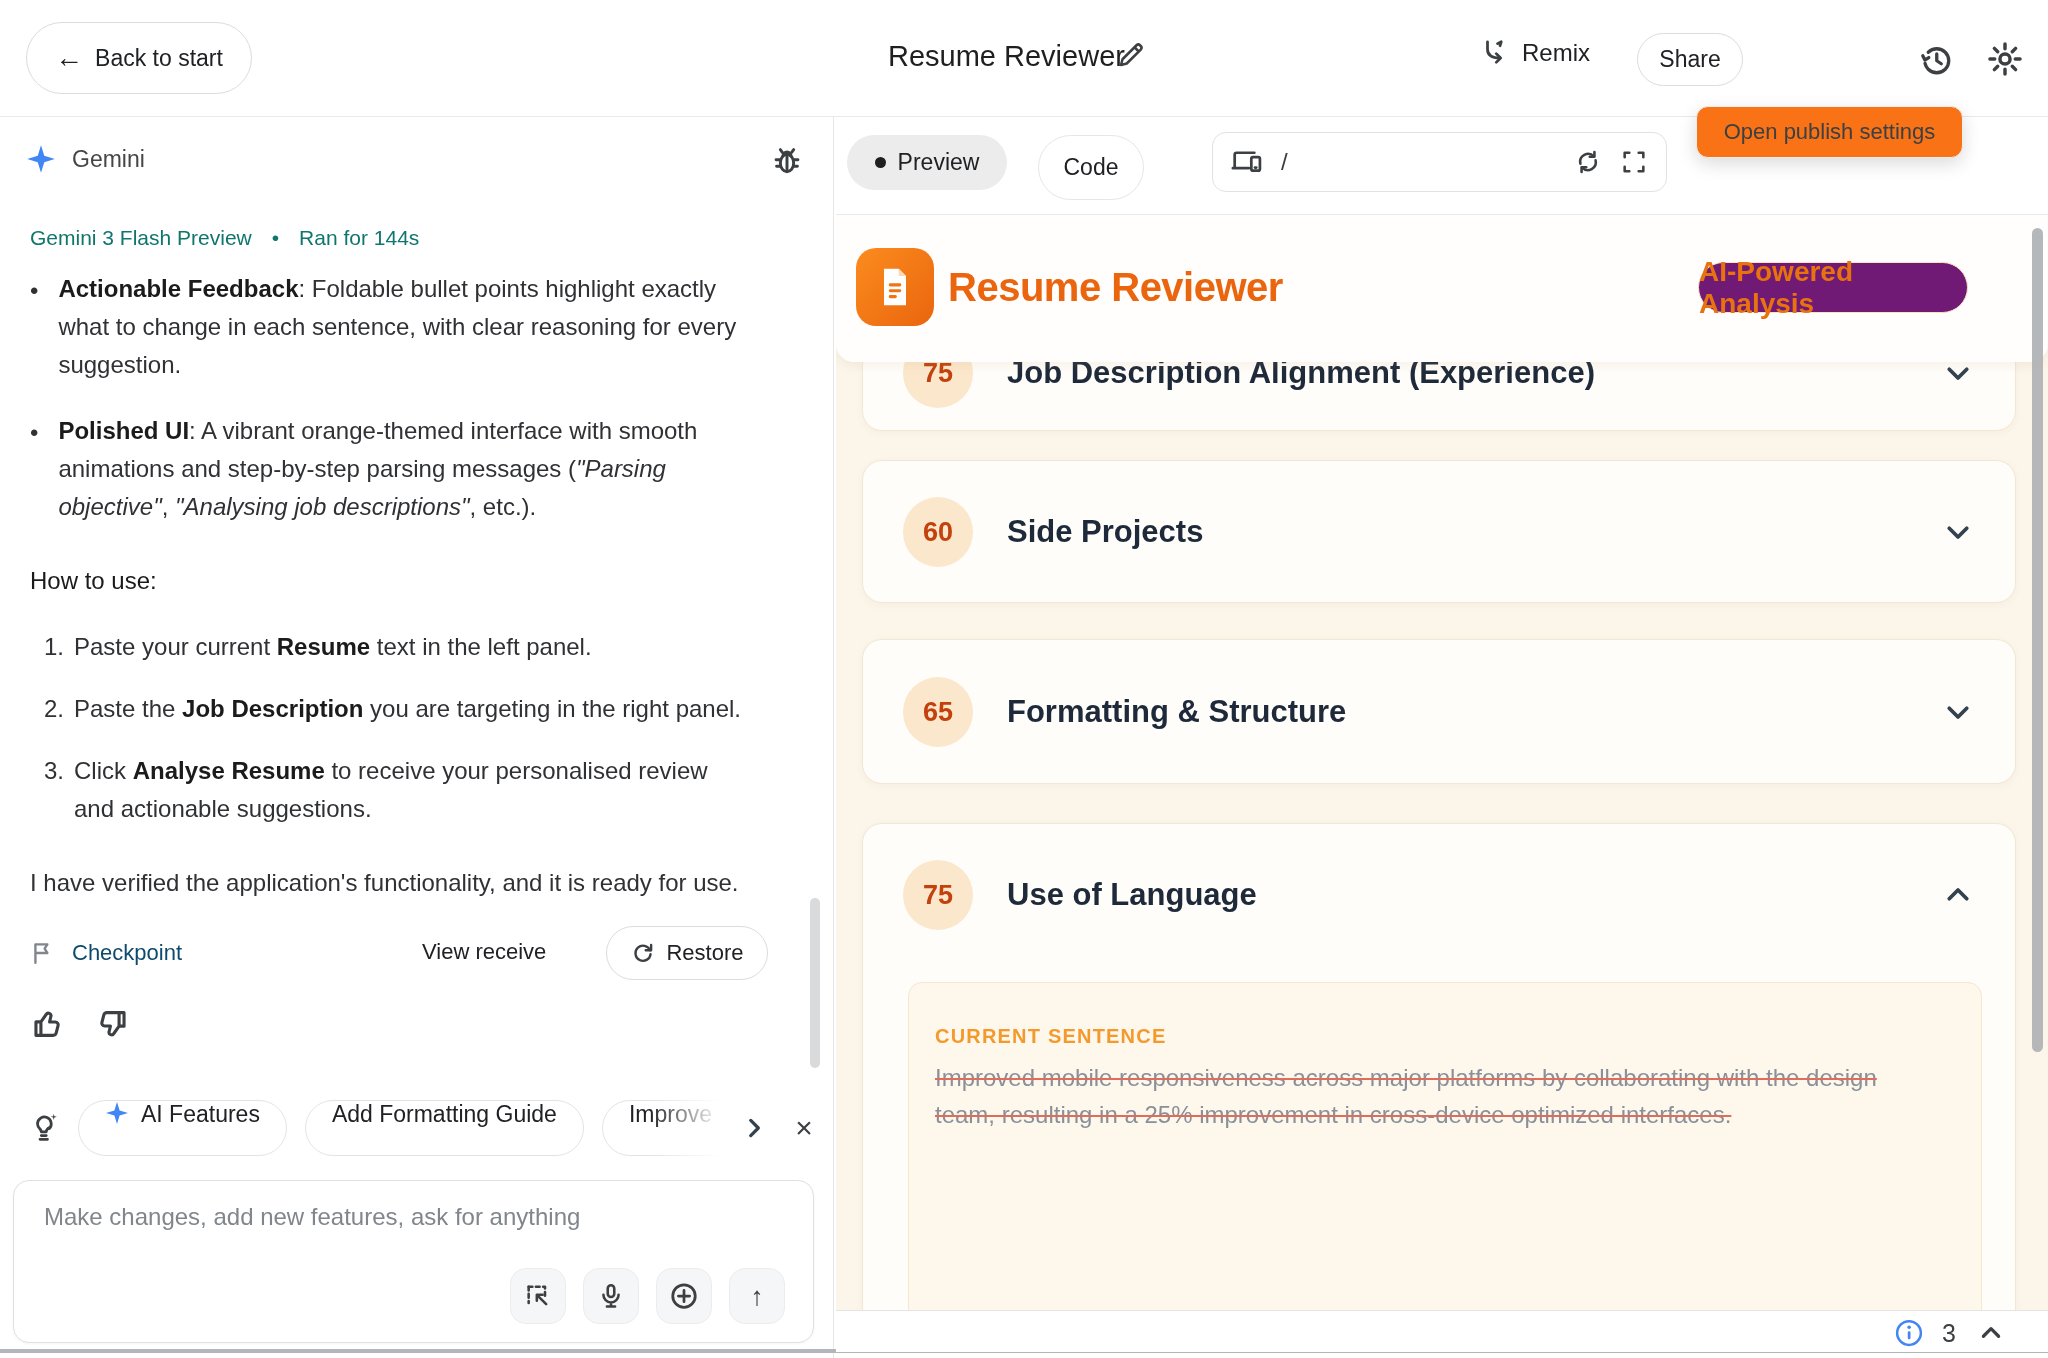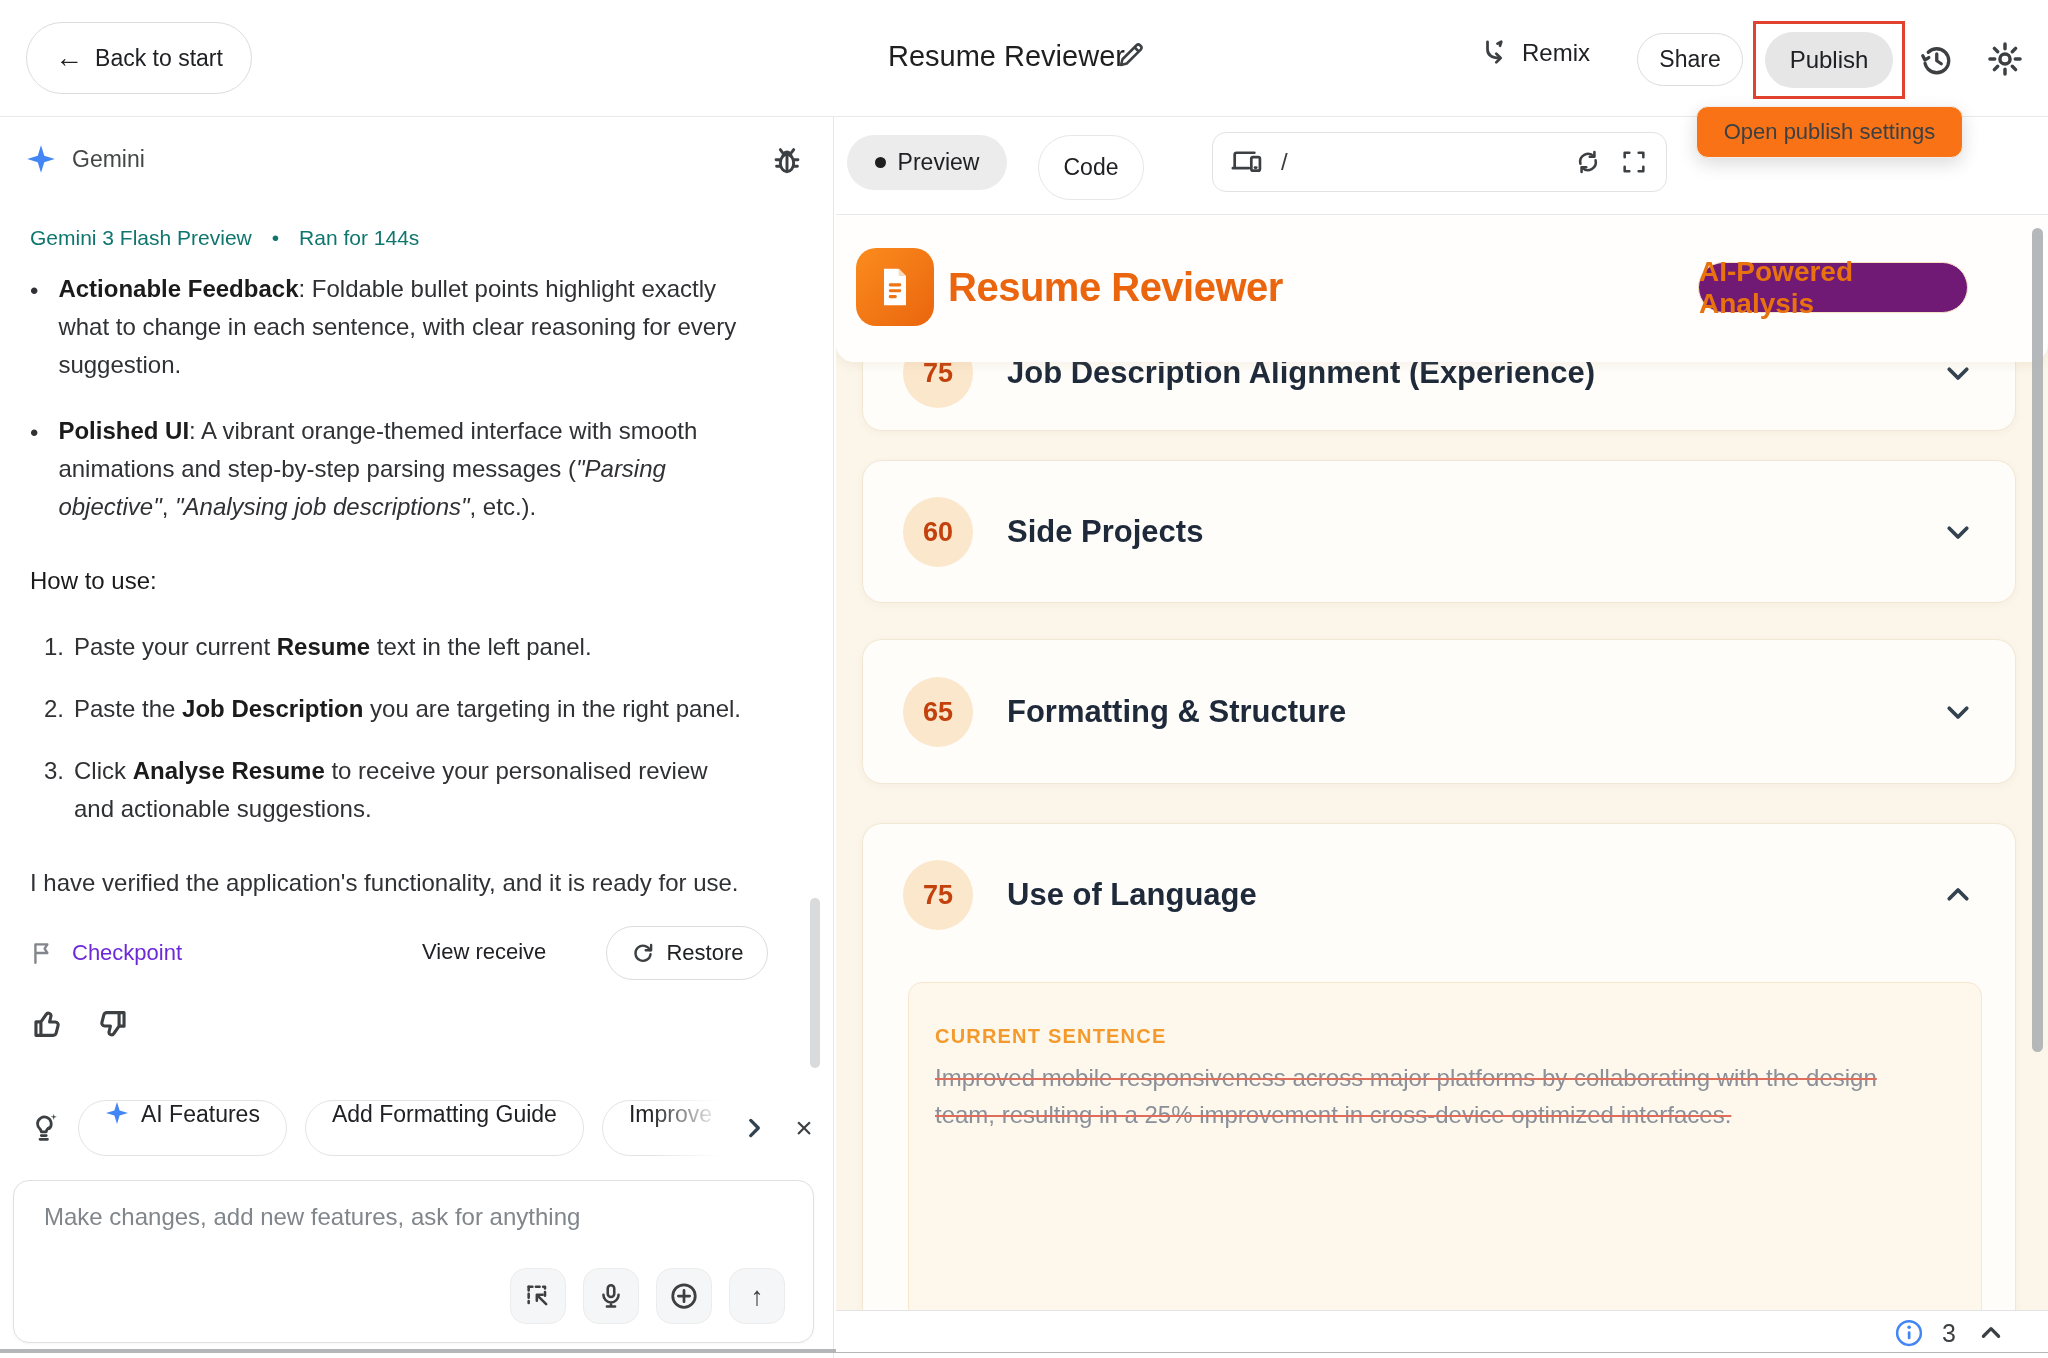--- a/index.html
+++ b/index.html
@@ -42,21 +42,21 @@
   .chat-meta{left:30px;top:226px;font-size:21px;color:#0f766e;display:flex;gap:20px;align-items:center}
   .chat-body{left:30px;top:270px;width:716px;font-size:24px;line-height:38px;color:#303134}
   .chat-body b{color:#1b1b1b}
   .bullet{display:flex;gap:20px;margin-bottom:28px}
   .bullet .dot{flex:0 0 auto;margin-top:2px}
   .howto{font-weight:400;font-size:24px;margin:36px 0 28px;color:#1b1b1b}
   .step{display:flex;gap:10px;margin-bottom:24px}
   .step .num{flex:0 0 34px;text-align:right}
   .closing{margin-top:36px}
   .checkpoint-row{left:30px;top:928px;width:740px;height:52px}
-  .cp-label{position:absolute;left:42px;top:12px;font-size:22px;color:#6d28d9}
+  .cp-label{position:absolute;left:42px;top:12px;font-size:22px;color:#0c4a6e}
   .flag{position:absolute;left:0;top:10px}
   .view-changes{position:absolute;left:392px;top:11px;font-size:22px;font-weight:500;color:#202124;background:none;border:none}
   .restore-pill{position:absolute;left:576px;top:-2px;width:162px;height:54px;gap:10px;font-size:22px}
   .thumbs{left:30px;top:1006px;display:flex;gap:28px}
   .thumb-btn{width:36px;height:36px}
 
   .chips-row{left:30px;top:1099px;width:790px;height:58px;display:flex;align-items:center;gap:18px}
   .bulb{flex:0 0 auto}
   .chip{height:56px;border:1px solid #e3e3e3;border-radius:999px;background:#fff;display:inline-flex;
         gap:12px;padding:0 26px;font-size:23px;color:#202124;white-space:nowrap}
@@ -161,25 +161,20 @@
           <path d="M14 4.5L17 3l-1 3.2"></path>
         </svg>
     </span>
     <span>Remix</span>
   </button>
 
   <button class="abs pill share-pill">
     <span>Share</span>
   </button>
 
-  <div class="abs publish-wrap">
-    <button class="publish-btn">
-      <span>Publish</span>
-    </button>
-  </div>
 
   <button class="abs icon-btn history-btn">
     <span>
       <svg width="36" height="36" viewBox="0 0 24 24" class="gicon">
           <circle cx="12.5" cy="12.5" r="8" stroke-dasharray="42 9" transform="rotate(-135 12.5 12.5)"></circle>
           <path d="M12.5 8v4.5l3 2"></path>
           <path d="M3.2 9.2L4.6 12l2.6-1.6"></path>
         </svg>
     </span>
   </button>

